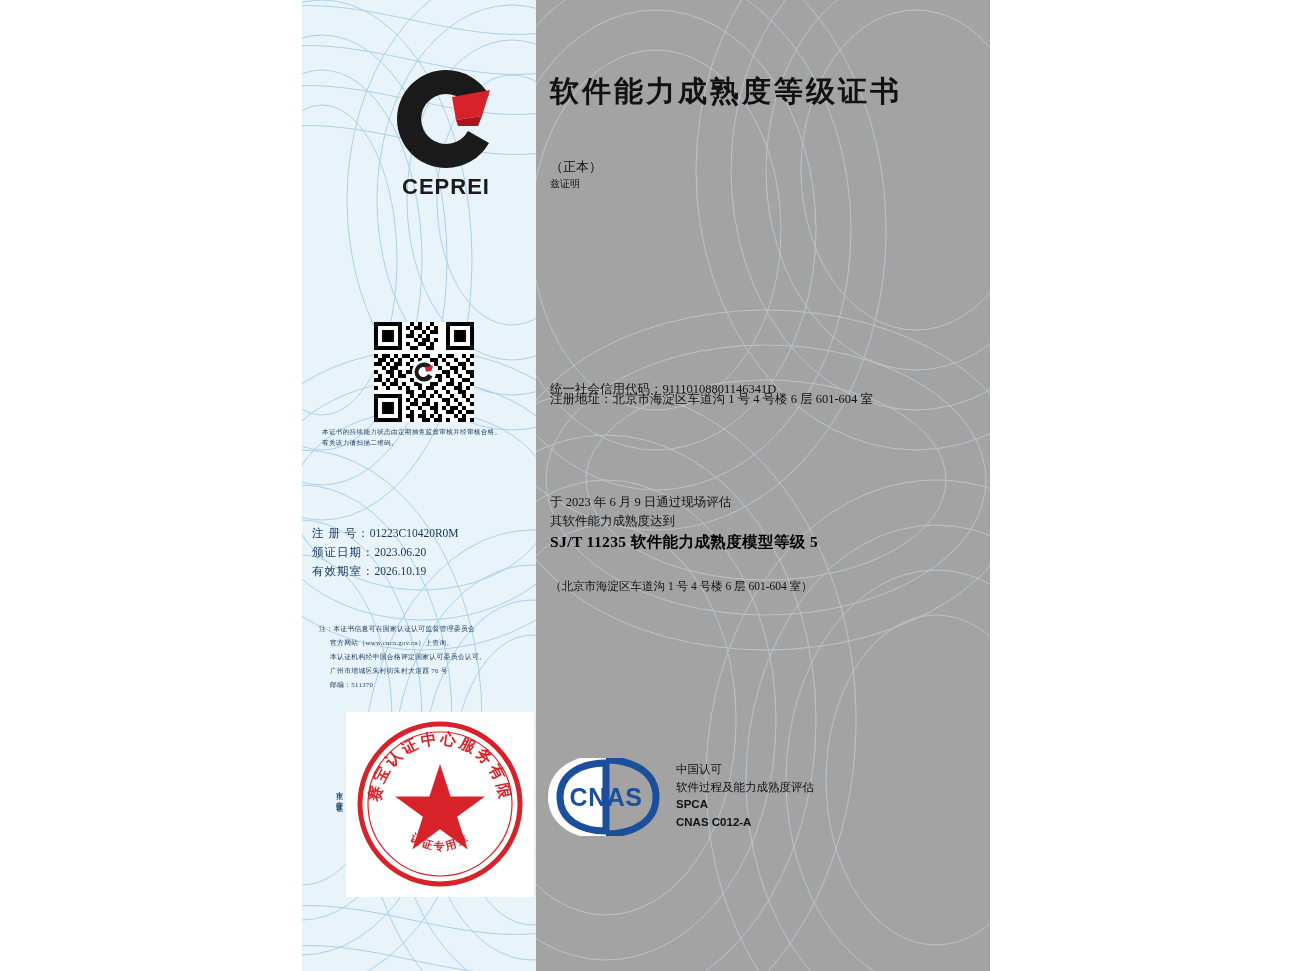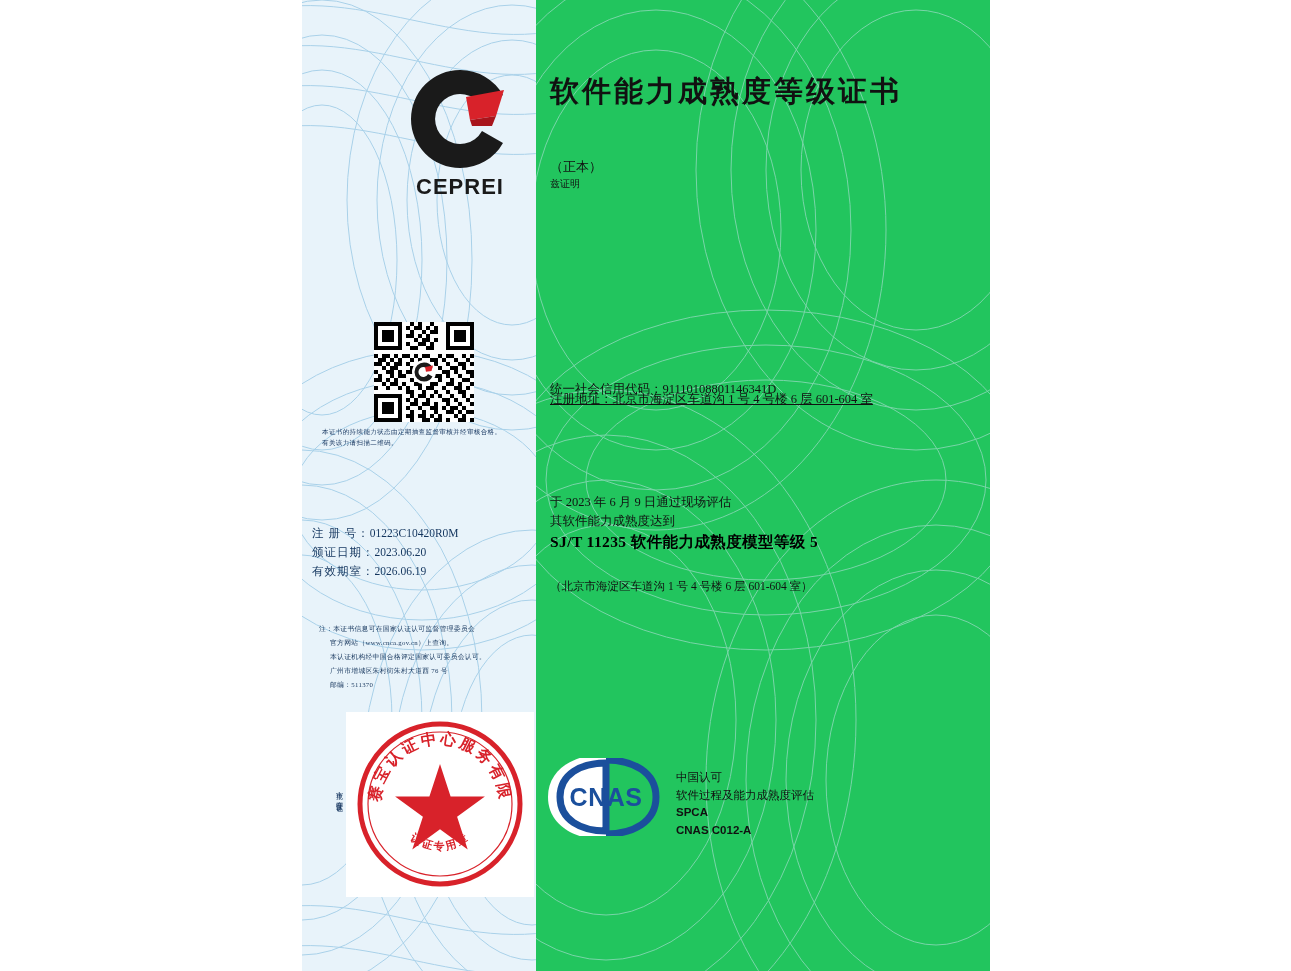--- a/index.html
+++ b/index.html
@@ -49,36 +49,36 @@
     opacity: .85;
   }
 
   
   .right-body {
     position: absolute;
     left: 234px;
     top: 0;
     width: 454px;
     height: 971px;
-    background: #22c55e;
+    background: #a3a3a3;
     overflow: hidden;
   }
   .right-body .swirls-r {
     position: absolute;
     left: 0px;
     top: 0px;
     width: 454px;
     height: 971px;
     opacity: .5;
   }
 
   
   .ceprei-logo {
     position: absolute;
-    left: 98px;
+    left: 84px;
     top: 64px;
     width: 120px;
     height: 145px;
   }
   .ceprei-text {
     position: absolute;
     left: 0;
     top: 110px;
     width: 120px;
     text-align: center;
@@ -199,21 +199,21 @@
   }
 
   .info-line {
     position: absolute;
     left: 14px;
     font-size: 12.5px;
     color: #111;
     white-space: nowrap;
   }
   .l-credit { top: 366px; margin-top: 15px; }
-  .l-addr   { top: 391px; text-decoration: underline; }
+  .l-addr   { top: 391px; }
   .l-assess { top: 448px; margin-top: 46px; }
   .l-reach  { top: 513px; }
 
   .level-line {
     position: absolute;
     left: 14px;
     top: 532px;
     font-size: 15.5px;
     font-weight: bold;
     color: #000;
@@ -247,21 +247,20 @@
   }
   .cnas-text {
     position: absolute;
     left: 130px;
     top: 3px;
     font-family: "Liberation Sans", sans-serif;
     font-size: 11.5px;
     line-height: 17.5px;
     color: #111;
     white-space: nowrap;
-    margin-top: 8px;
   }
   .cnas-text .b { font-weight: bold; }
 </style>
 </head>
 <body>
 
 <div id="page">
 
   <div class="sheet">
 
@@ -488,21 +487,21 @@
       </div>
 
       <div class="reg-block">
         <div class="row">
           <span class="lbl">注 册 号：</span><span>01223C10420R0M</span>
         </div>
         <div class="row">
           <span class="lbl">颁证日期：</span><span>2023.06.20</span>
         </div>
         <div class="row">
-          <span class="lbl">有效期室：</span><span>2026.06.19</span>
+          <span class="lbl">有效期室：</span><span>2026.10.19</span>
         </div>
       </div>
 
       <div class="notes">
         <div>注：本证书信息可在国家认证认可监督管理委员会</div>
         <div class="indent">官方网站（www.cnca.gov.cn）上查询。</div>
         <div class="indent">本认证机构经中国合格评定国家认可委员会认可。</div>
         <div class="indent">广州市增城区朱村街朱村大道西 76 号</div>
         <div class="indent">邮编：511370</div>
       </div>

